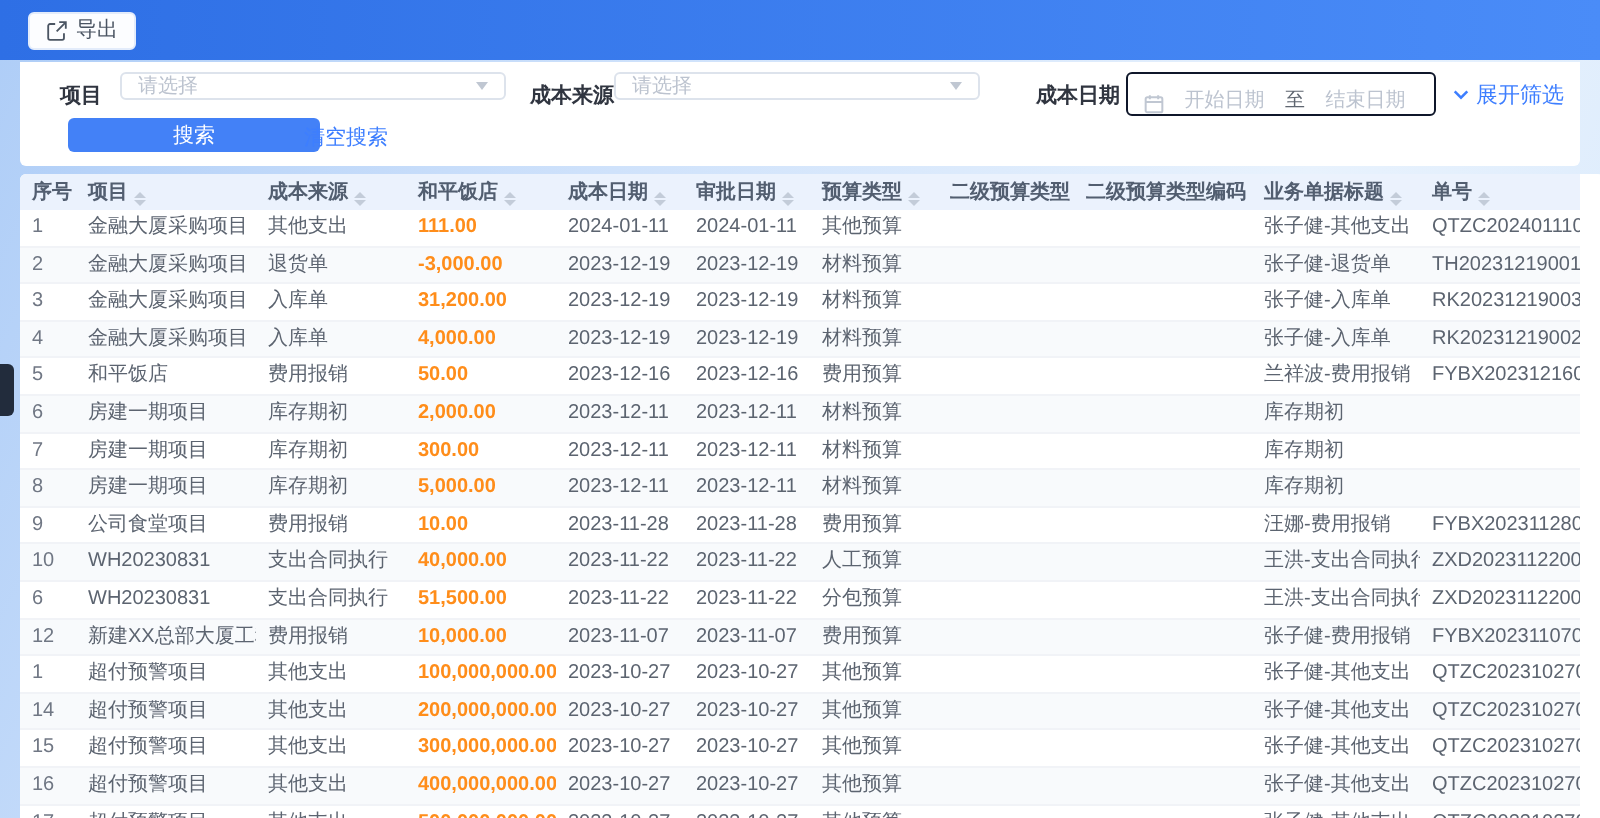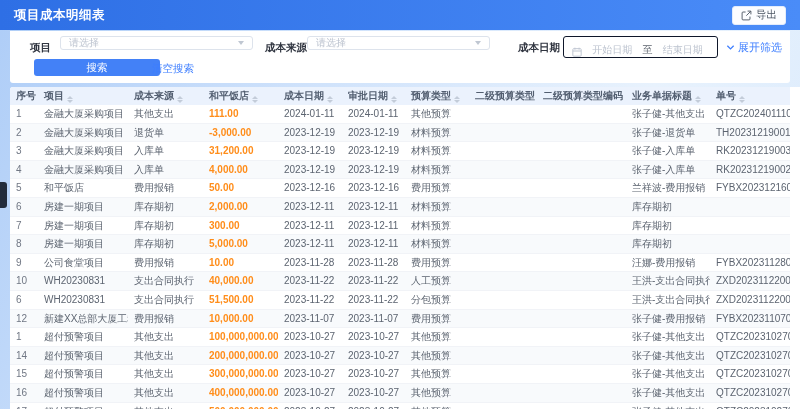--- a/index.html
+++ b/index.html
@@ -81,21 +81,20 @@
   
   .drawer-handle{
     position:absolute; left:0; top:182px; width:7px; height:26px;
     background:#222c3c; border-radius:0 3px 3px 0; cursor:pointer;
   }
 </style>
 </head>
 <body>
 
 <div class="topbar">
-  <div class="page-title">项目成本明细表</div>
   <div class="export-btn">
     <span style="display:flex">
       <svg width="11" height="11" viewBox="0 0 12 12">
         <path d="M9.8 7.2v2.6a1 1 0 0 1-1 1H2.2a1 1 0 0 1-1-1V3.2a1 1 0 0 1 1-1H5" fill="none" stroke="#4b5563" stroke-width="1"></path>
         <path d="M7.2 1.2h3.6v3.6" fill="none" stroke="#4b5563" stroke-width="1"></path>
         <path d="M10.6 1.4L5.8 6.2" fill="none" stroke="#4b5563" stroke-width="1"></path>
       </svg>
     </span>
     <span>导出</span>
   </div>

